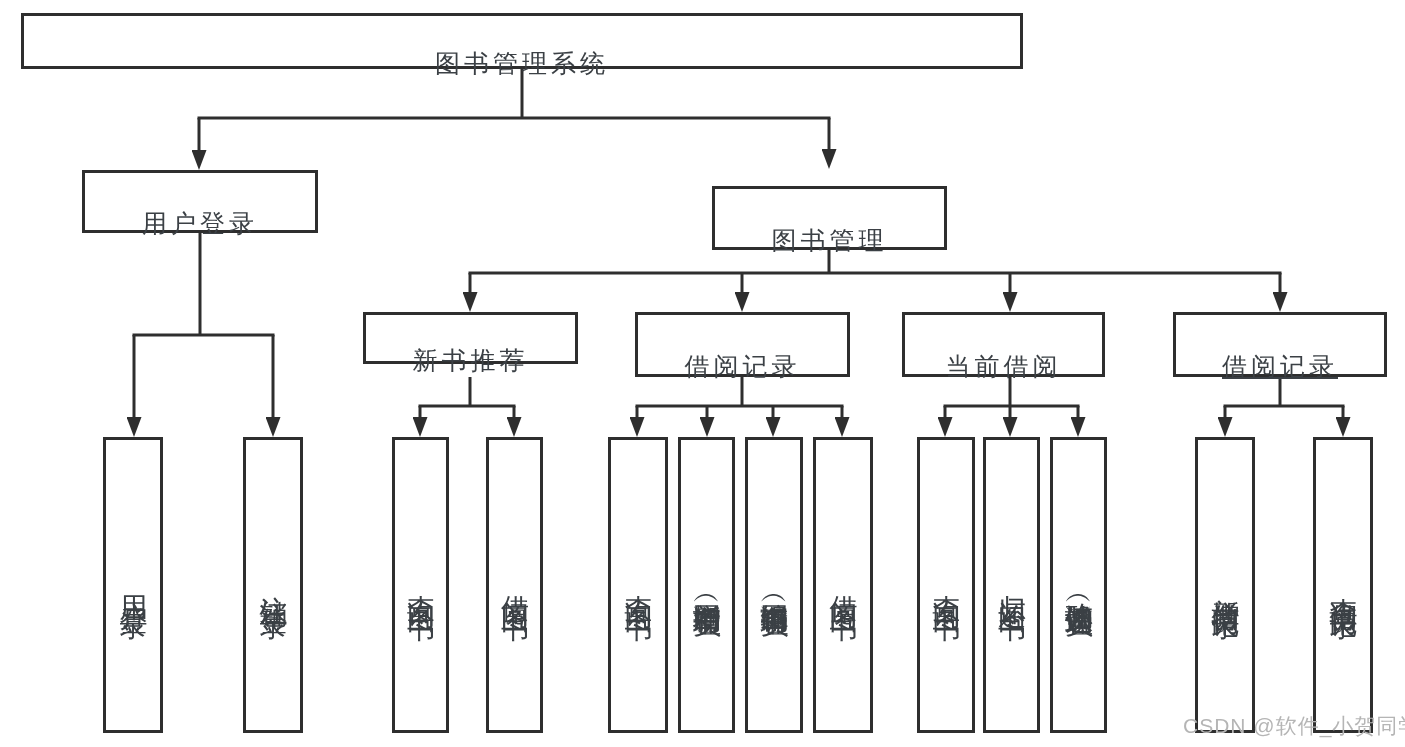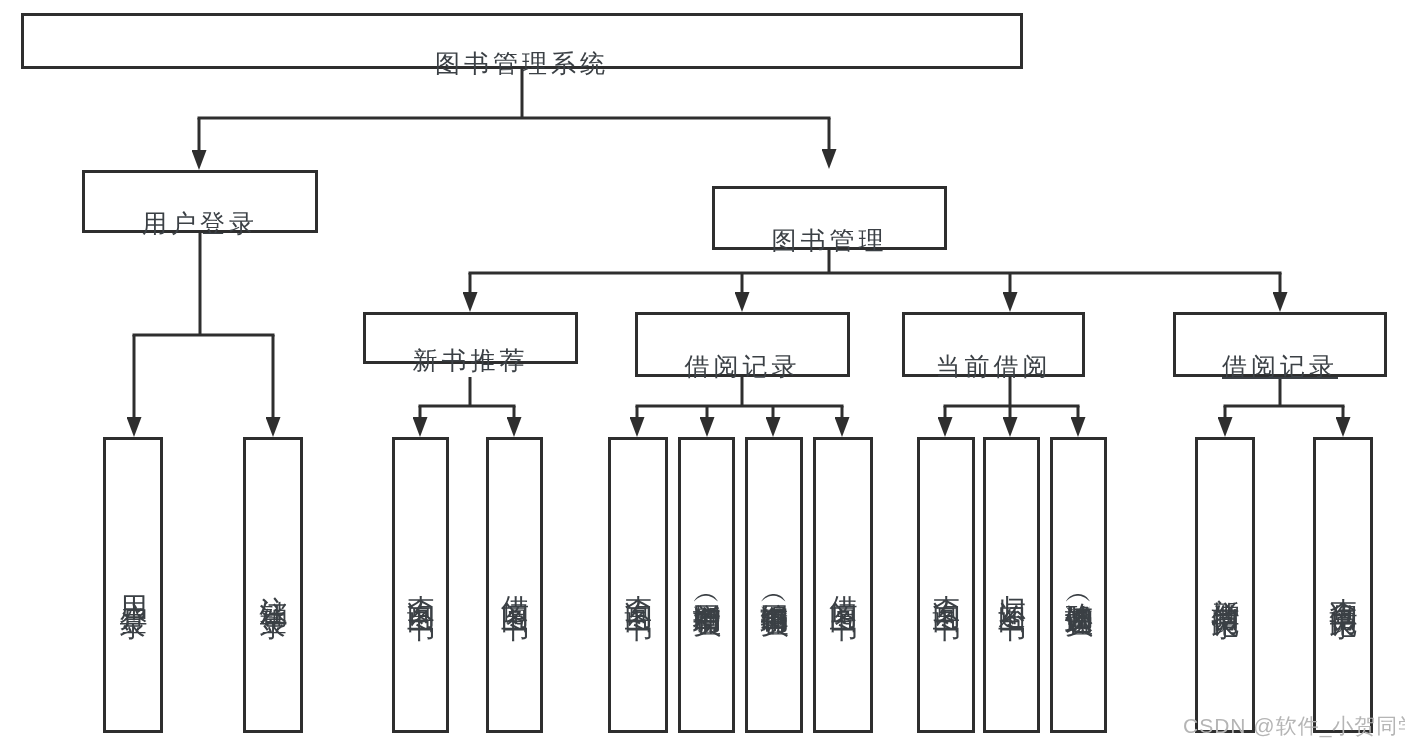--- a/index.html
+++ b/index.html
@@ -34,21 +34,21 @@
     justify-content: center;
     text-align: center;
     line-height: 1;
   }
   .hlabel { font-size: 25px; letter-spacing: 4px; white-space: nowrap; margin-top: 44px; }
   .root-box  { left: 21px;   top: 13px;  width: 1002px; height: 56px; }
   .b-user    { left: 82px;   top: 170px; width: 236px;  height: 63px; }
   .b-book    { left: 712px;  top: 186px; width: 235px;  height: 64px; text-align: center; }
   .m-newrec  { left: 363px;  top: 312px; width: 215px;  height: 52px; }
   .m-borrow  { left: 635px;  top: 312px; width: 215px;  height: 65px; }
-  .m-current { left: 902px;  top: 312px; width: 183px;  height: 65px; }
+  .m-current { left: 902px;  top: 312px; width: 203px;  height: 65px; }
   .m-records { left: 1173px; top: 312px; width: 214px;  height: 65px; text-decoration: underline; }
   .leaf {
     top: 437px;
     height: 296px;
     writing-mode: vertical-rl;
     text-orientation: mixed;
     font-size: 28px;
   }
   .vt-s { letter-spacing: 6px; }
   .vt-m { letter-spacing: 3px; }

